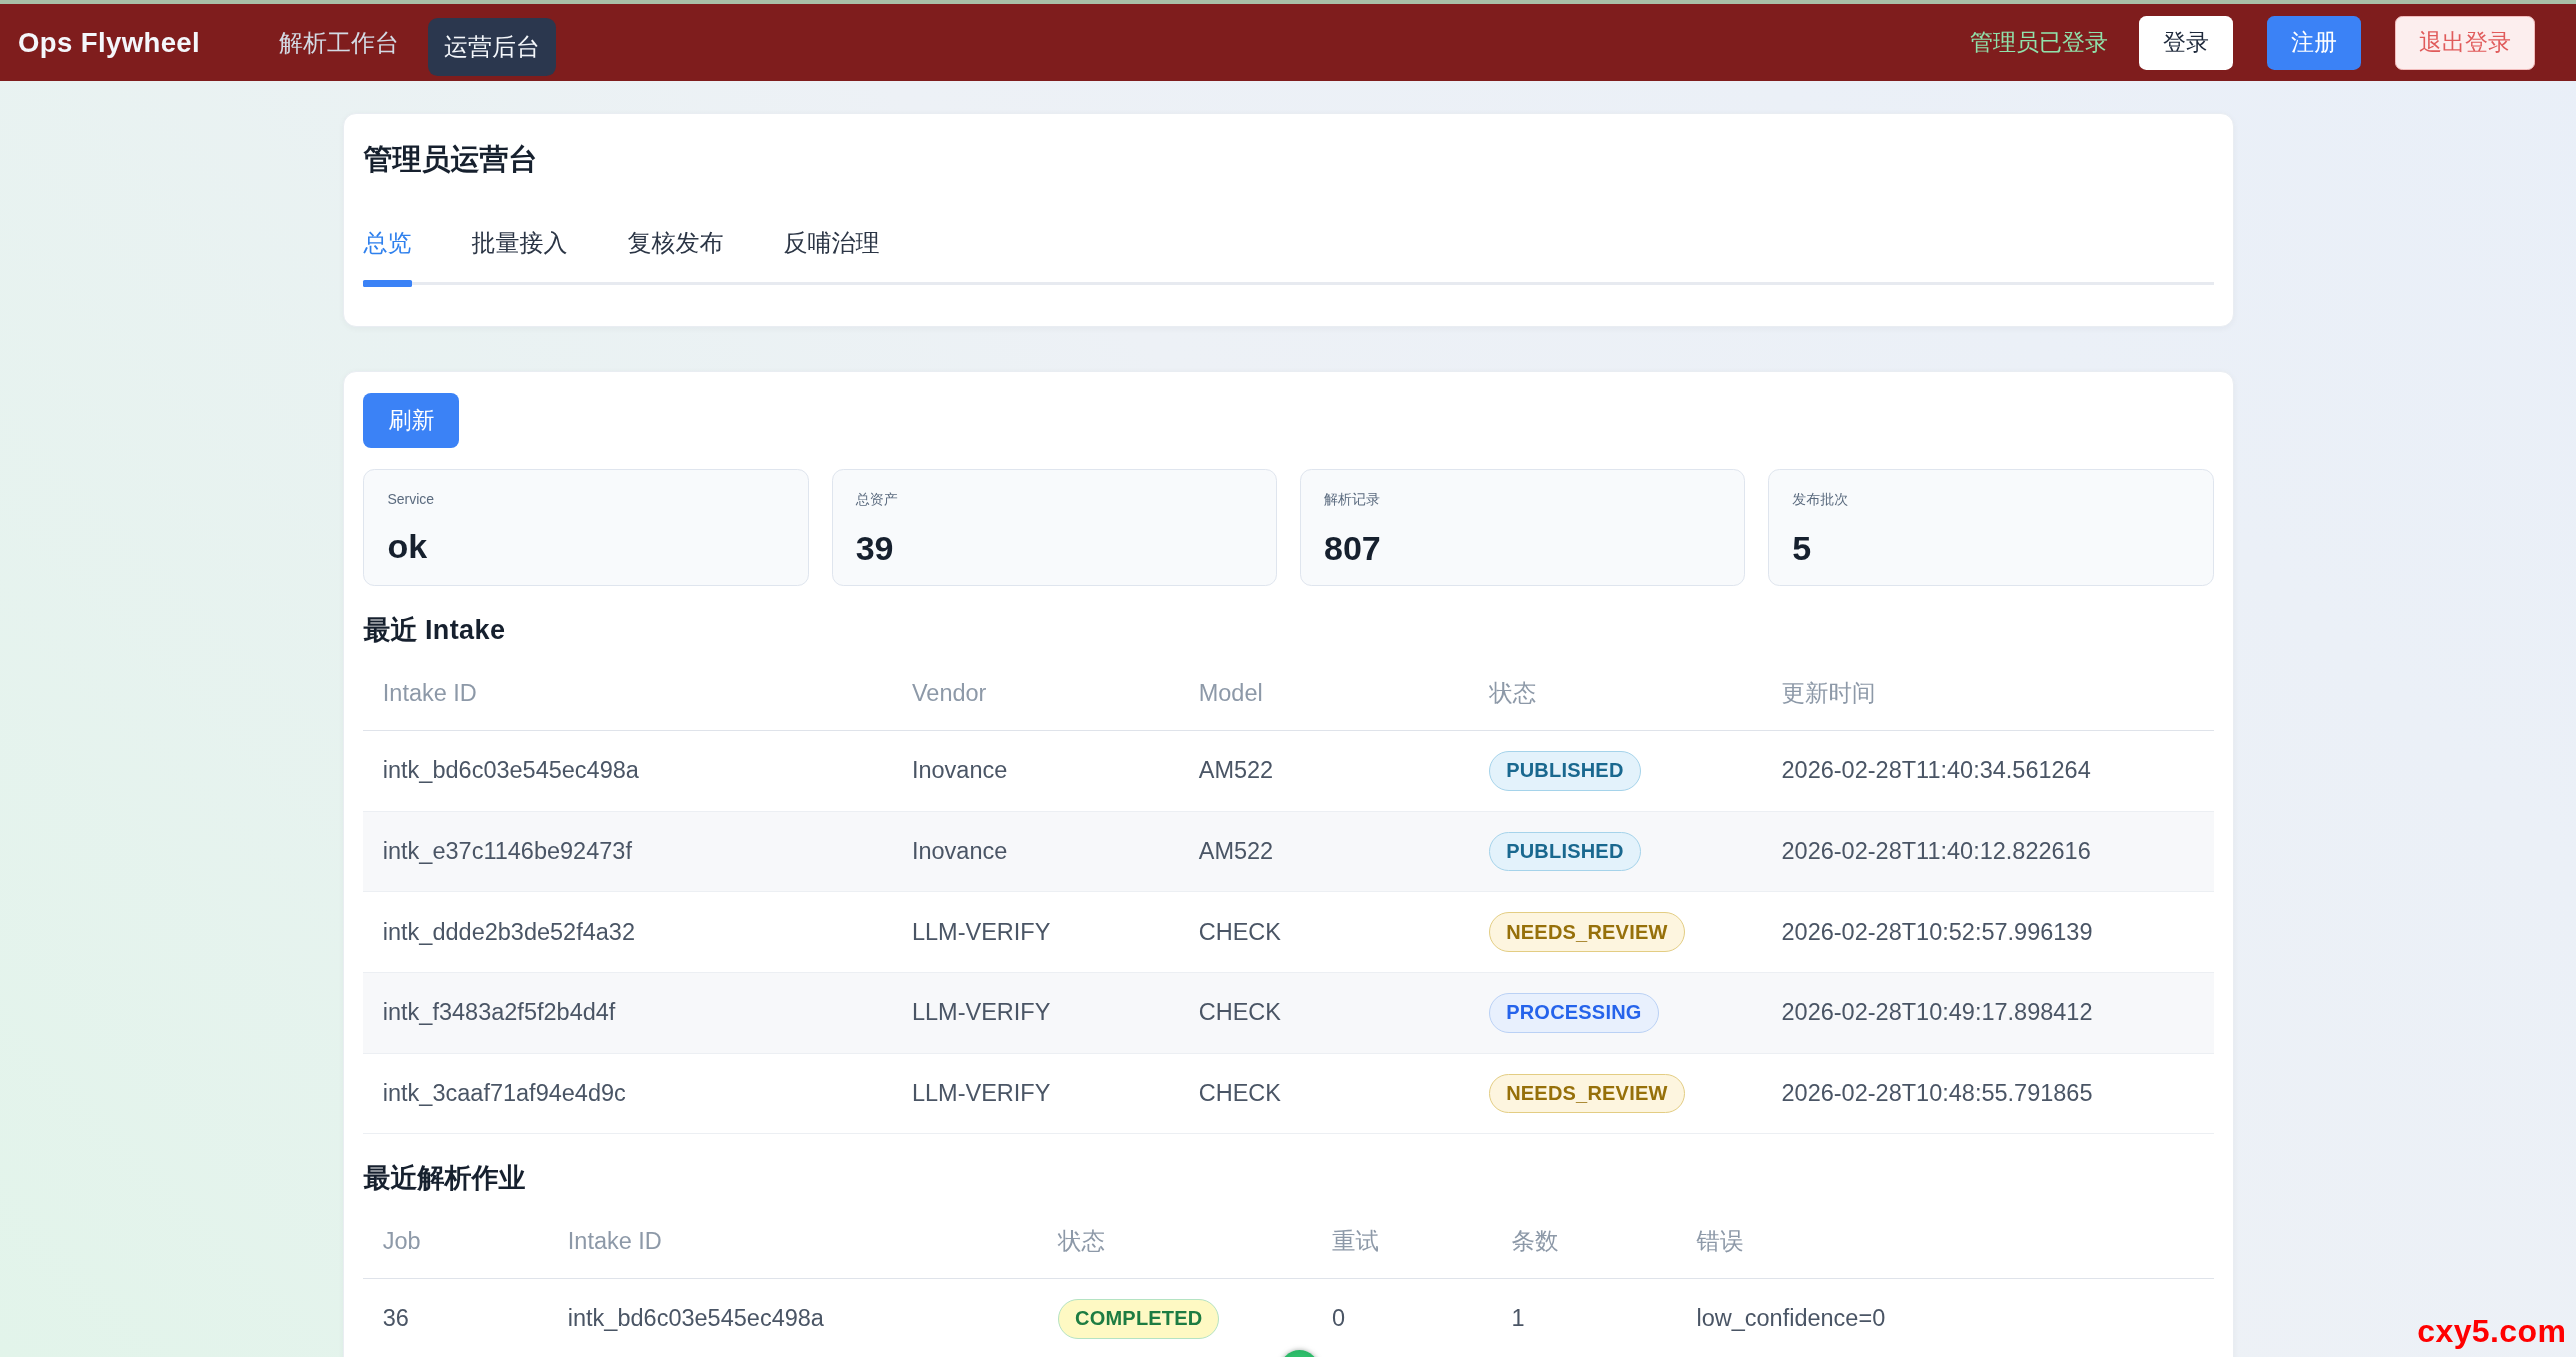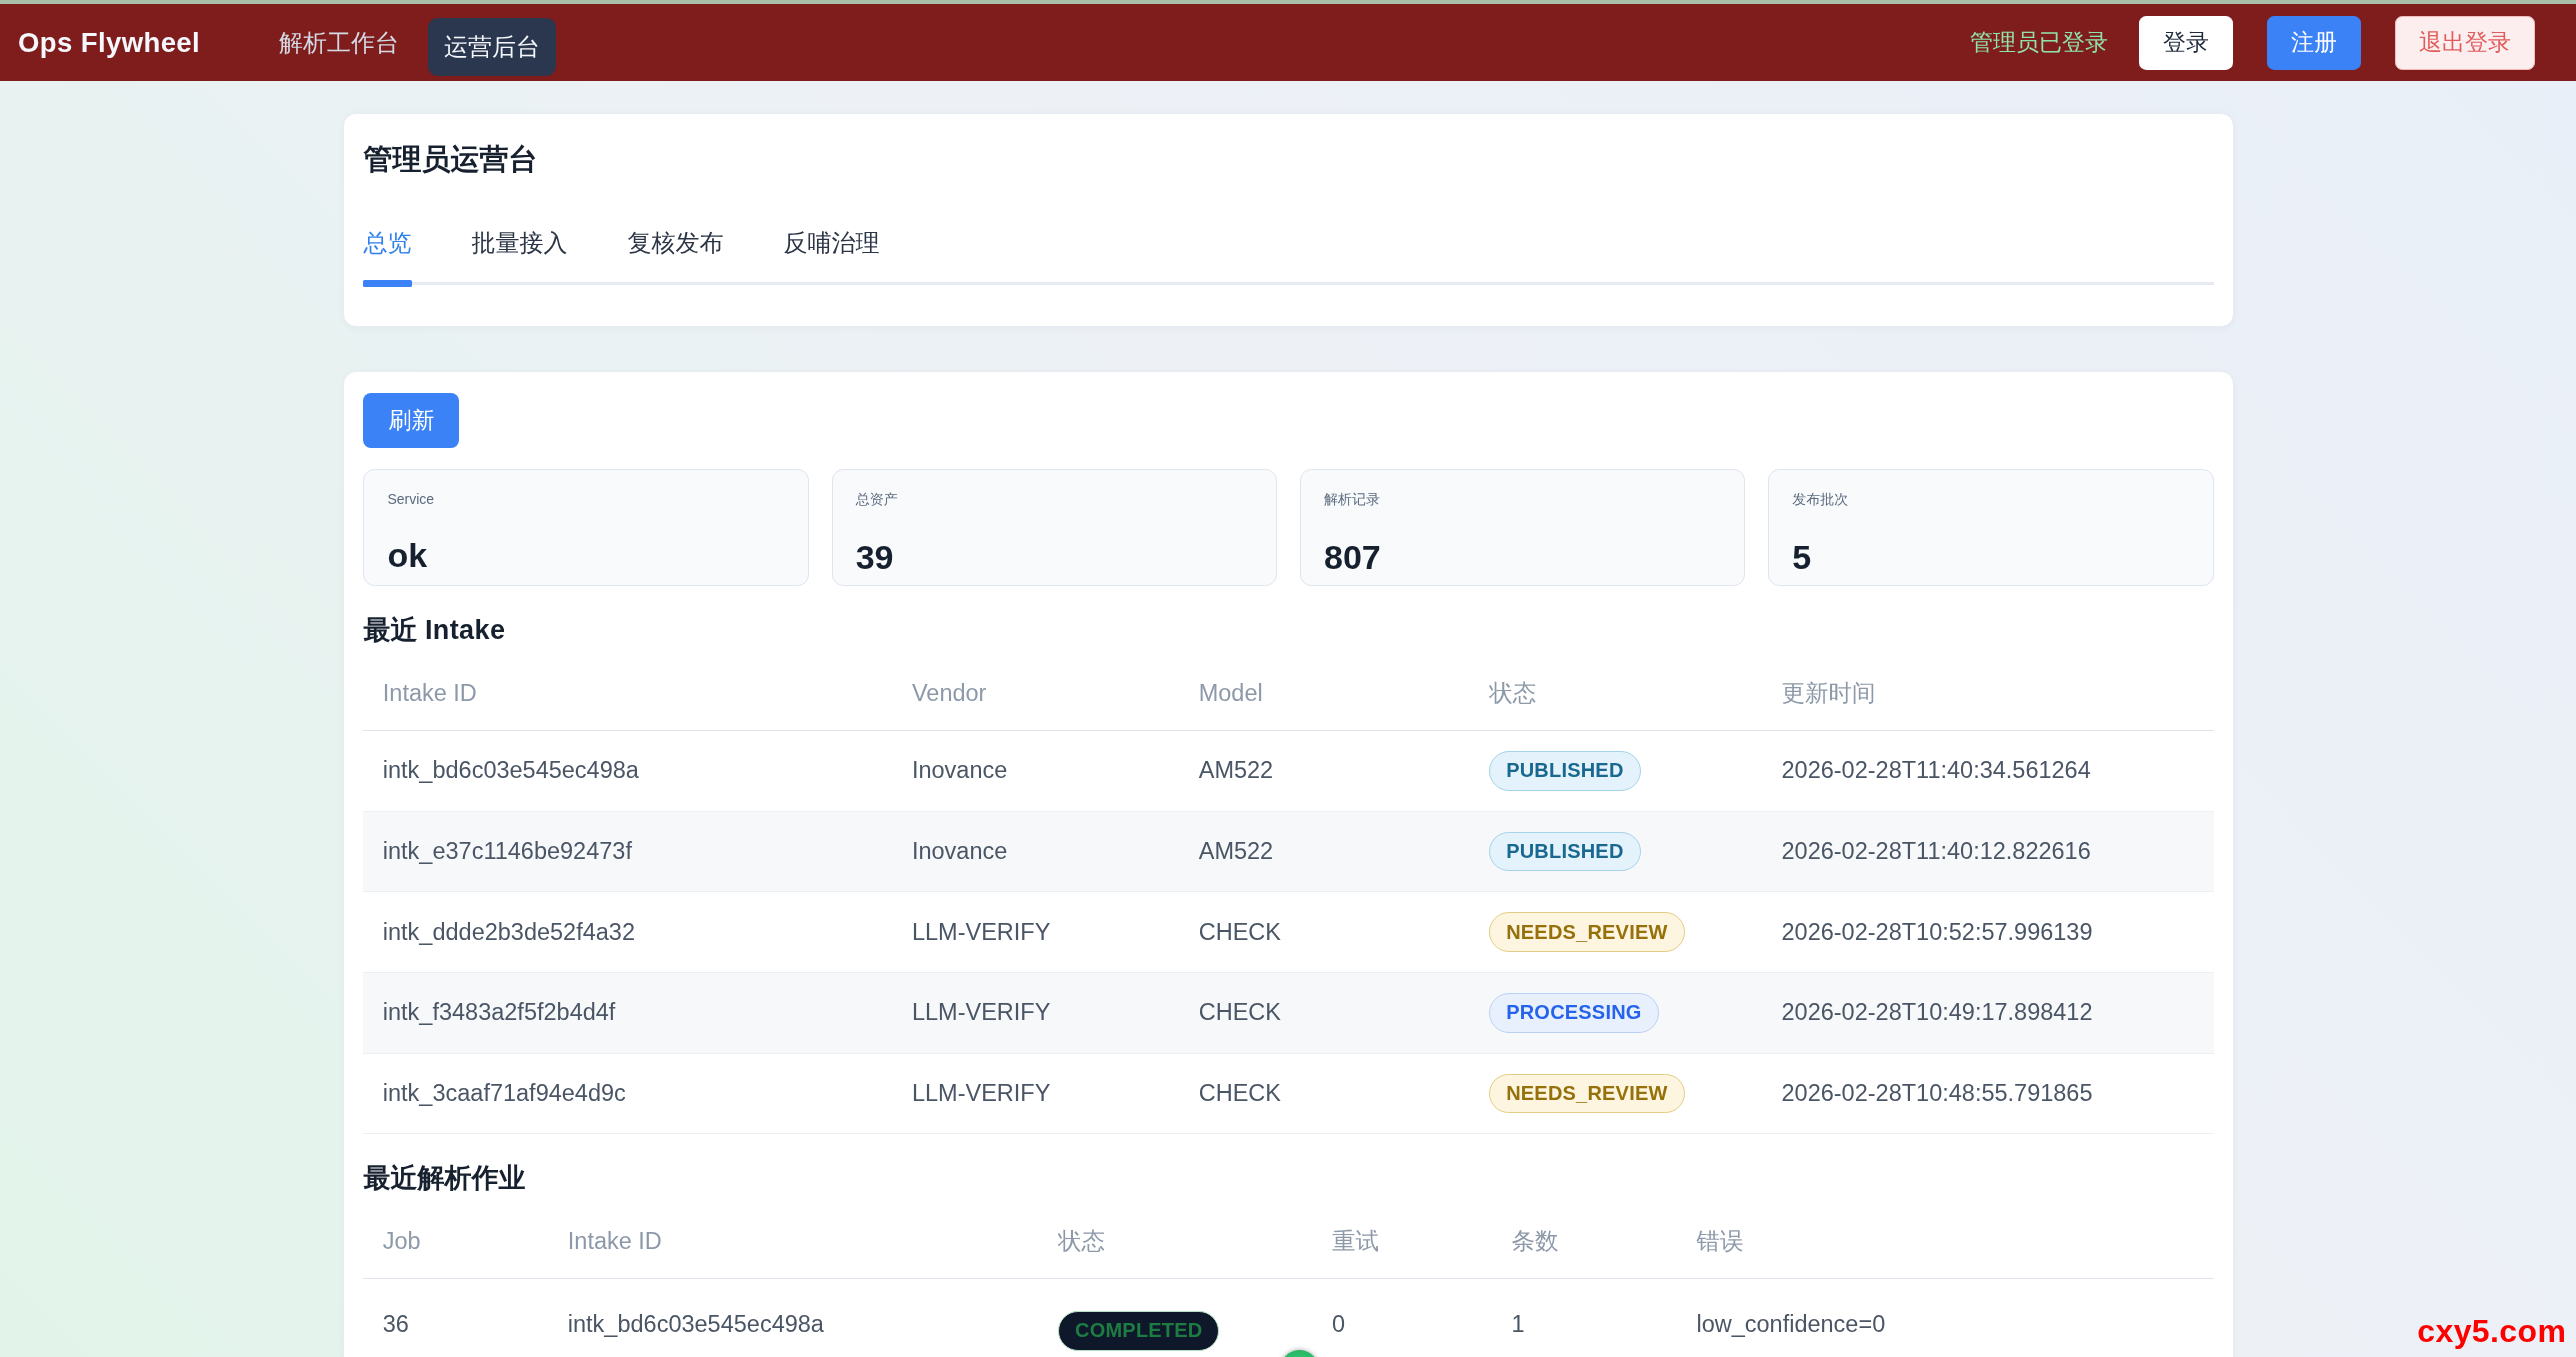--- a/index.html
+++ b/index.html
@@ -50,42 +50,42 @@
   .refresh-btn {
     background:#3b82f6; color:#ffffff; font-size:23px; border:none;
     border-radius:8px; padding:12px 25px; cursor:pointer;
   }
   .stats { display:flex; gap:23px; margin-top:21px; }
   .stat-card {
     flex:1; background:#f8fafc; border:1.6px solid #dfe5ee; border-radius:11.3px;
     padding:21px 23px; height:117px;
   }
   .stat-label { font-size:14px; color:#5b6b7f; }
-  .stat-value { font-size:34px; font-weight:bold; color:#16202e; margin-top:29px; }
+  .stat-value { font-size:34px; font-weight:bold; color:#16202e; margin-top:20px; }
 
   .section-title { font-size:27px; font-weight:bold; color:#16202e; margin-top:26px; }
   .section-title .latin { letter-spacing:0.4px; }
 
   table { width:100%; border-collapse:collapse; table-layout:fixed; margin-top:8px; }
   th {
     text-align:left; font-weight:normal; color:#8d99a8; font-size:23.5px;
     padding:21px 19.4px; border-bottom:1.6px solid #dfe3ea;
   }
   td { font-size:23.5px; color:#4a5565; padding:20px 19.4px; white-space:nowrap; overflow:hidden; }
   tbody tr { border-bottom:0.8px solid #eceff3; }
   tbody tr:nth-child(even) { background:#f7f8fa; }
 
   .badge {
     display:inline-block; font-size:20px; font-weight:bold; letter-spacing:0.2px;
     padding:7.3px 16px; border-radius:809px; border:1.6px solid transparent;
   }
   .b-published   { background:#e3f2fb; border-color:#a5d3ea; color:#19688f; }
   .b-needs_review{ background:#fdf5df; border-color:#e3cd83; color:#96700a; }
   .b-processing  { background:#e8f0fd; border-color:#bad1f5; color:#2563eb; }
-  .b-completed   { background:#0f172a; border-color:#b5e3c3; color:#1d7c42;margin-top:12px; }
+  .b-completed   { background:#fef9c3; border-color:#b5e3c3; color:#1d7c42; }
 
   
   .fab {
     position:absolute; left:1280px; top:1350px; width:39px; height:39px;
     border-radius:50%; background:radial-gradient(circle at 50% 60%, #2ebf6b 60%, #27a55d 100%);
     box-shadow:0 0 4.9px rgba(90,100,95,0.55); cursor:pointer;
   }
 
   .watermark {
     position:absolute; right:9.7px; bottom:8px; font-size:32px; font-weight:bold;

